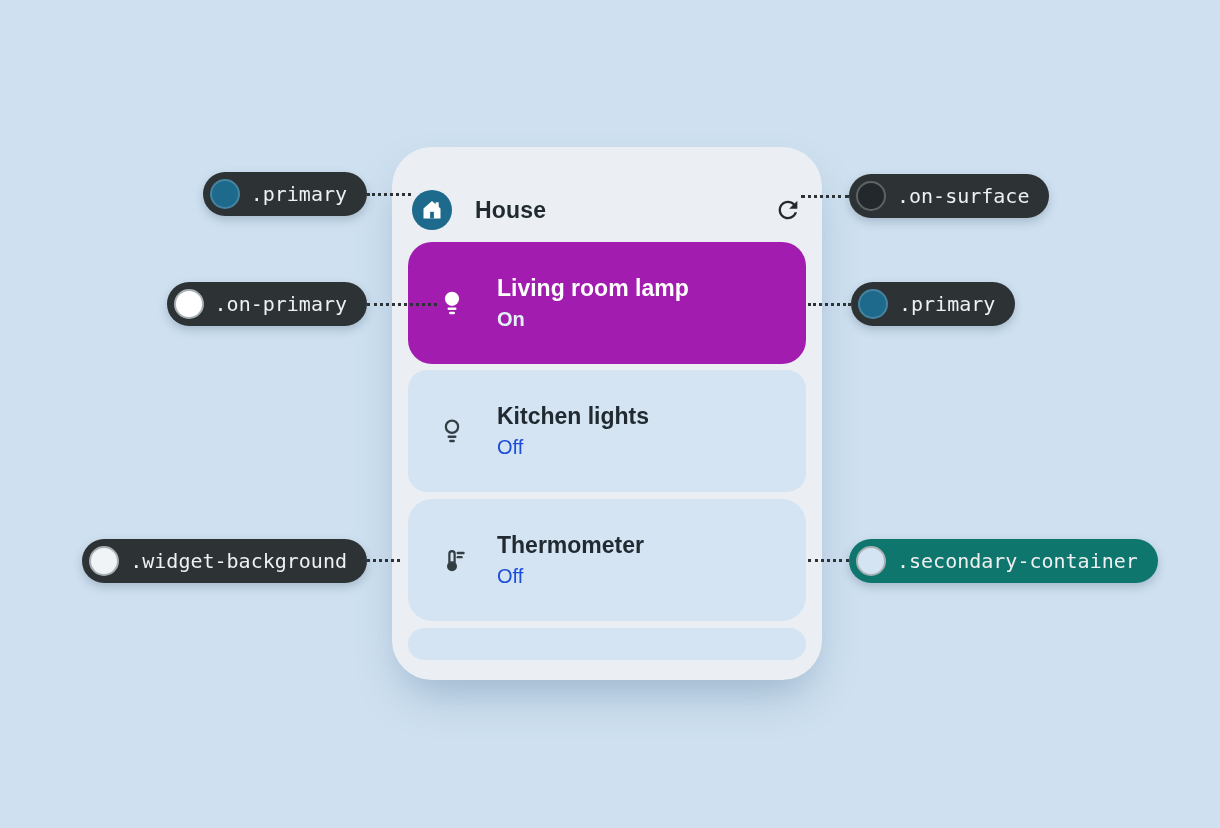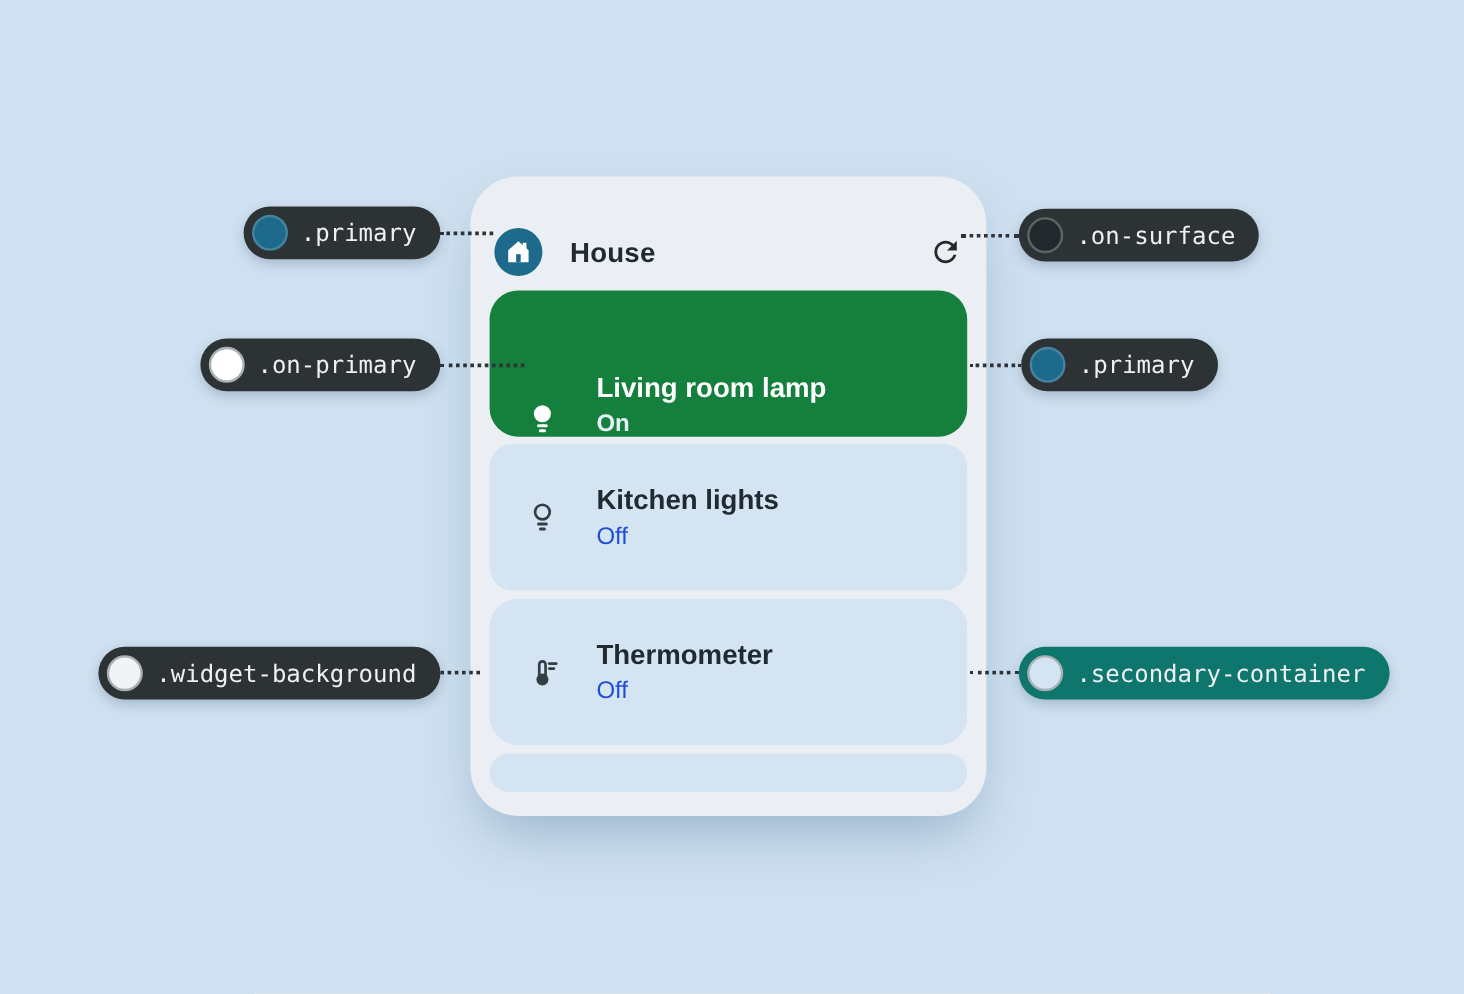--- a/index.html
+++ b/index.html
@@ -90,21 +90,21 @@
         </div>
         <div class="widget-title">House</div>
       </div>
       <button class="refresh-btn">
         <svg width="28" height="28" viewBox="0 0 24 24" aria-hidden="true">
           <path d="M17.65 6.35C16.2 4.9 14.21 4 12 4c-4.42 0-7.99 3.58-8 8s3.57 8 7.99 8c3.73 0 6.84-2.55 7.73-6h-2.08c-.82 2.33-3.04 4-5.65 4-3.31 0-6-2.69-6-6s2.69-6 6-6c1.66 0 3.14.69 4.22 1.78L13 11h7V4l-2.35 2.35z" style="fill: rgb(36, 41, 45);"></path>
         </svg>
       </button>
     </div>
 
-    <div class="device device-1 active" style="background: #15803d; align-items: flex-end;">
+    <div class="device device-1 active" style="background: #a21caf;">
       <span class="device-icon">
         <svg width="30" height="30" viewBox="0 0 24 24" aria-hidden="true">
           <circle cx="12" cy="8.6" r="5.7" fill="currentColor"></circle>
           <path d="M9.4 16.6h5.2" stroke="currentColor" stroke-width="2" stroke-linecap="round"></path>
           <path d="M10.6 19.9h2.8" stroke="currentColor" stroke-width="2" stroke-linecap="round"></path>
         </svg>
       </span>
       <div class="device-text">
         <div class="device-name">Living room lamp</div>
         <div class="device-status">On</div>

